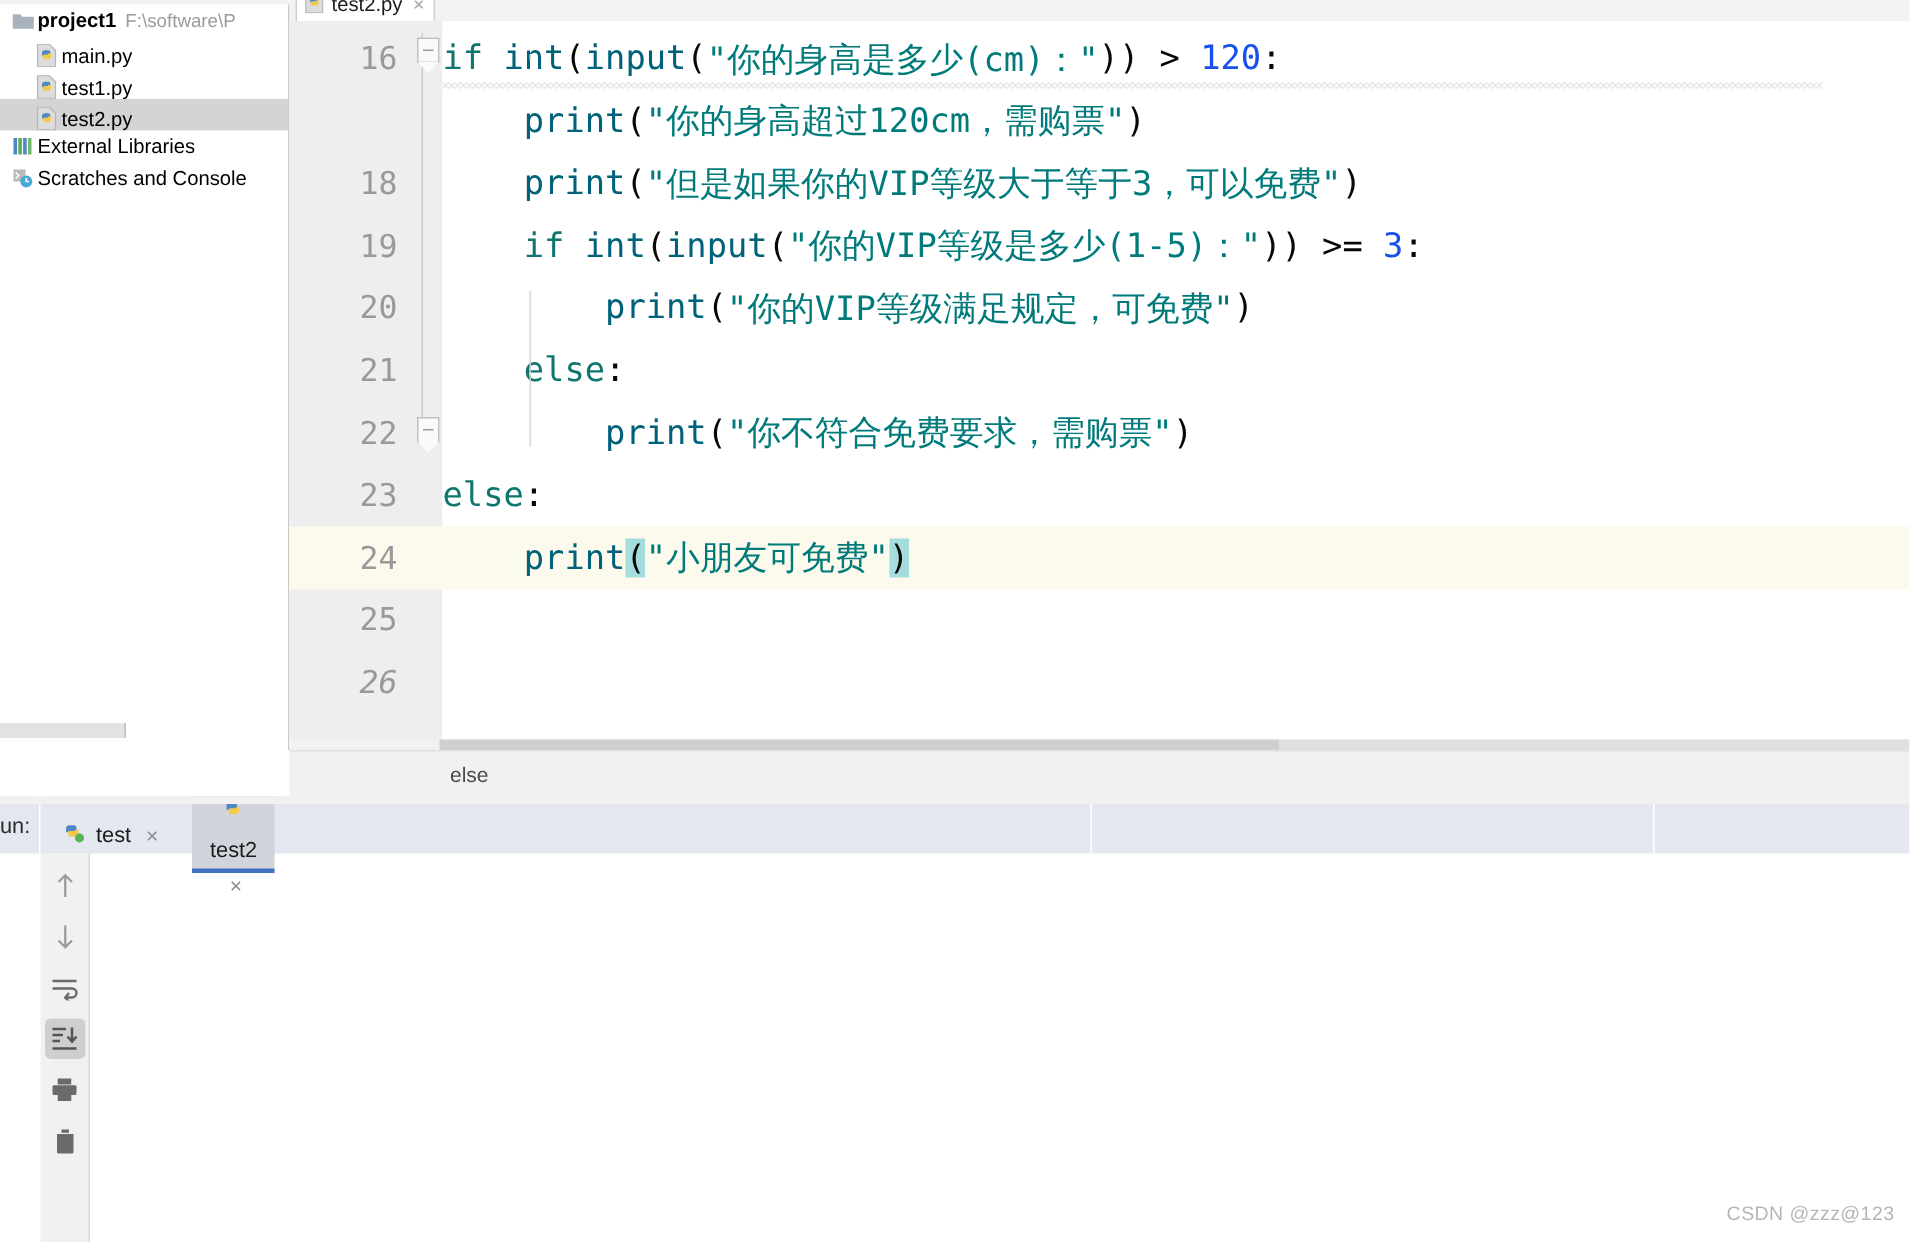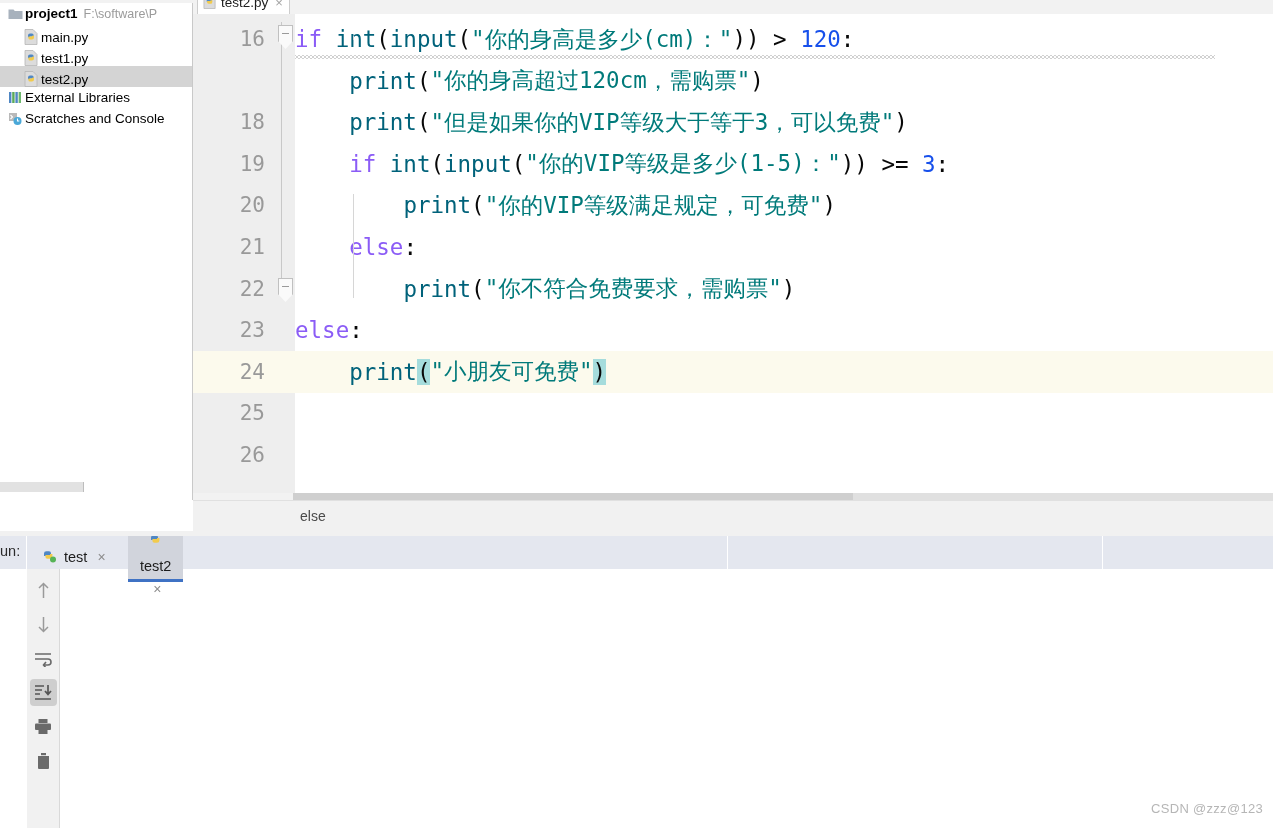--- a/index.html
+++ b/index.html
@@ -87,21 +87,21 @@
     position: absolute; left: 102px; top: 0; width: 978px; height: 100%;
     background: #ffffff;
   }
   .code-line {
     position: absolute; left: 0; width: 978px; height: 42px;
     display: flex; align-items: center; white-space: pre;
     font-family: "DejaVu Sans Mono", monospace;
     font-size: 22.5px; color: #080808;
   }
   .code-line.cur { background: #fcfaed; }
-  .kw   { color: #8b5cf6; }
+  .kw   { color: #0f766e; }
   .fn   { color: #00627a; }
   .num  { color: #1750eb; }
   .pn   { color: #080808; }
   .tealstr { color: #007a7a; }
   .brk-hl { background: #a5dcdc; }
 
   .squiggle {
     position: absolute; left: 0; top: 40px; width: 920px; height: 4px;
     background-image:
       linear-gradient(45deg, transparent 45%, #c9c9c9 45%, #c9c9c9 55%, transparent 55%),
@@ -316,21 +316,21 @@
       <div class="gtop"></div>
     <div class="gutter-line" style="top: 4px;">16</div>
         <div class="gutter-line" style="top: 87.2px;">18</div>
         <div class="gutter-line" style="top: 128.8px;">19</div>
         <div class="gutter-line" style="top: 170.4px;">20</div>
         <div class="gutter-line" style="top: 212px;">21</div>
         <div class="gutter-line" style="top: 253.6px;">22</div>
         <div class="gutter-line" style="top: 295.2px;">23</div>
         <div class="gutter-line cur" style="top: 336.8px;">24</div>
         <div class="gutter-line" style="top: 378.4px;">25</div>
-        <div class="gutter-line" style="top: 420px;">26</div>
+        <div class="gutter-line" style="top: 420px; font-style: italic;">26</div>
       </div>
     <div class="fold-line"></div>
     <div class="code-area">
         <div class="code-line" style="top: 4px;"><span class="kw">if </span><span class="fn">int</span><span class="pn">(</span><span class="fn">input</span><span class="pn">(</span><span class="tealstr">"你的身高是多少(cm)："</span><span class="pn">))</span><span class="pn"> &gt; </span><span class="num">120</span><span class="pn">:</span></div>
         <div class="squiggle" style="top: 41px;"></div>
         <div class="code-line" style="top: 45.6px;"><span class="pn">    </span><span class="fn">print</span><span class="pn">(</span><span class="tealstr">"你的身高超过120cm，需购票"</span><span class="pn">)</span></div>
         <div class="code-line" style="top: 87.2px;"><span class="pn">    </span><span class="fn">print</span><span class="pn">(</span><span class="tealstr">"但是如果你的VIP等级大于等于3，可以免费"</span><span class="pn">)</span></div>
         <div class="code-line" style="top: 128.8px;"><span class="pn">    </span><span class="kw">if </span><span class="fn">int</span><span class="pn">(</span><span class="fn">input</span><span class="pn">(</span><span class="tealstr">"你的VIP等级是多少(1-5)："</span><span class="pn">))</span><span class="pn"> &gt;= </span><span class="num">3</span><span class="pn">:</span></div>
         <div class="code-line" style="top: 170.4px;"><span class="pn">        </span><span class="fn">print</span><span class="pn">(</span><span class="tealstr">"你的VIP等级满足规定，可免费"</span><span class="pn">)</span></div>
         <div class="code-line" style="top: 212px;"><span class="pn">    </span><span class="kw">else</span><span class="pn">:</span></div>

